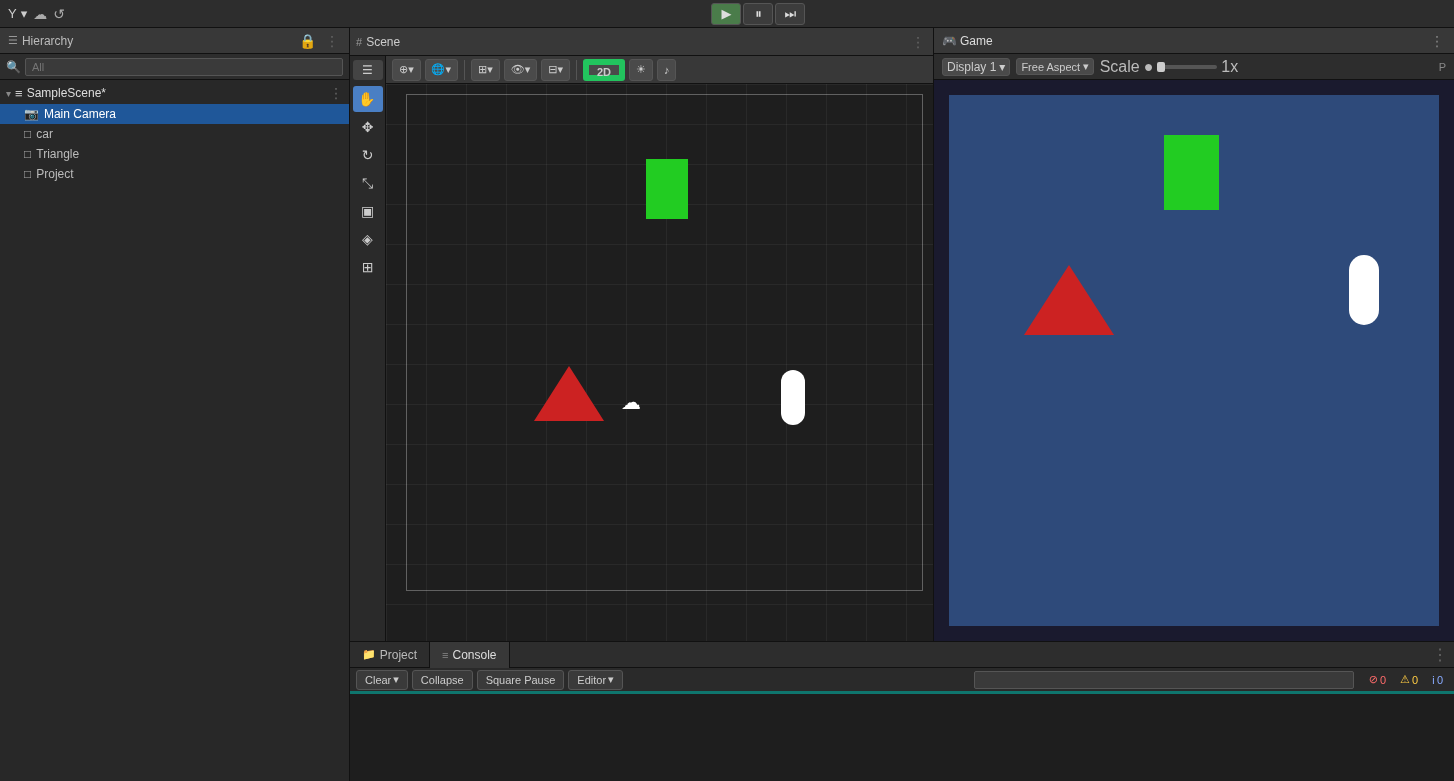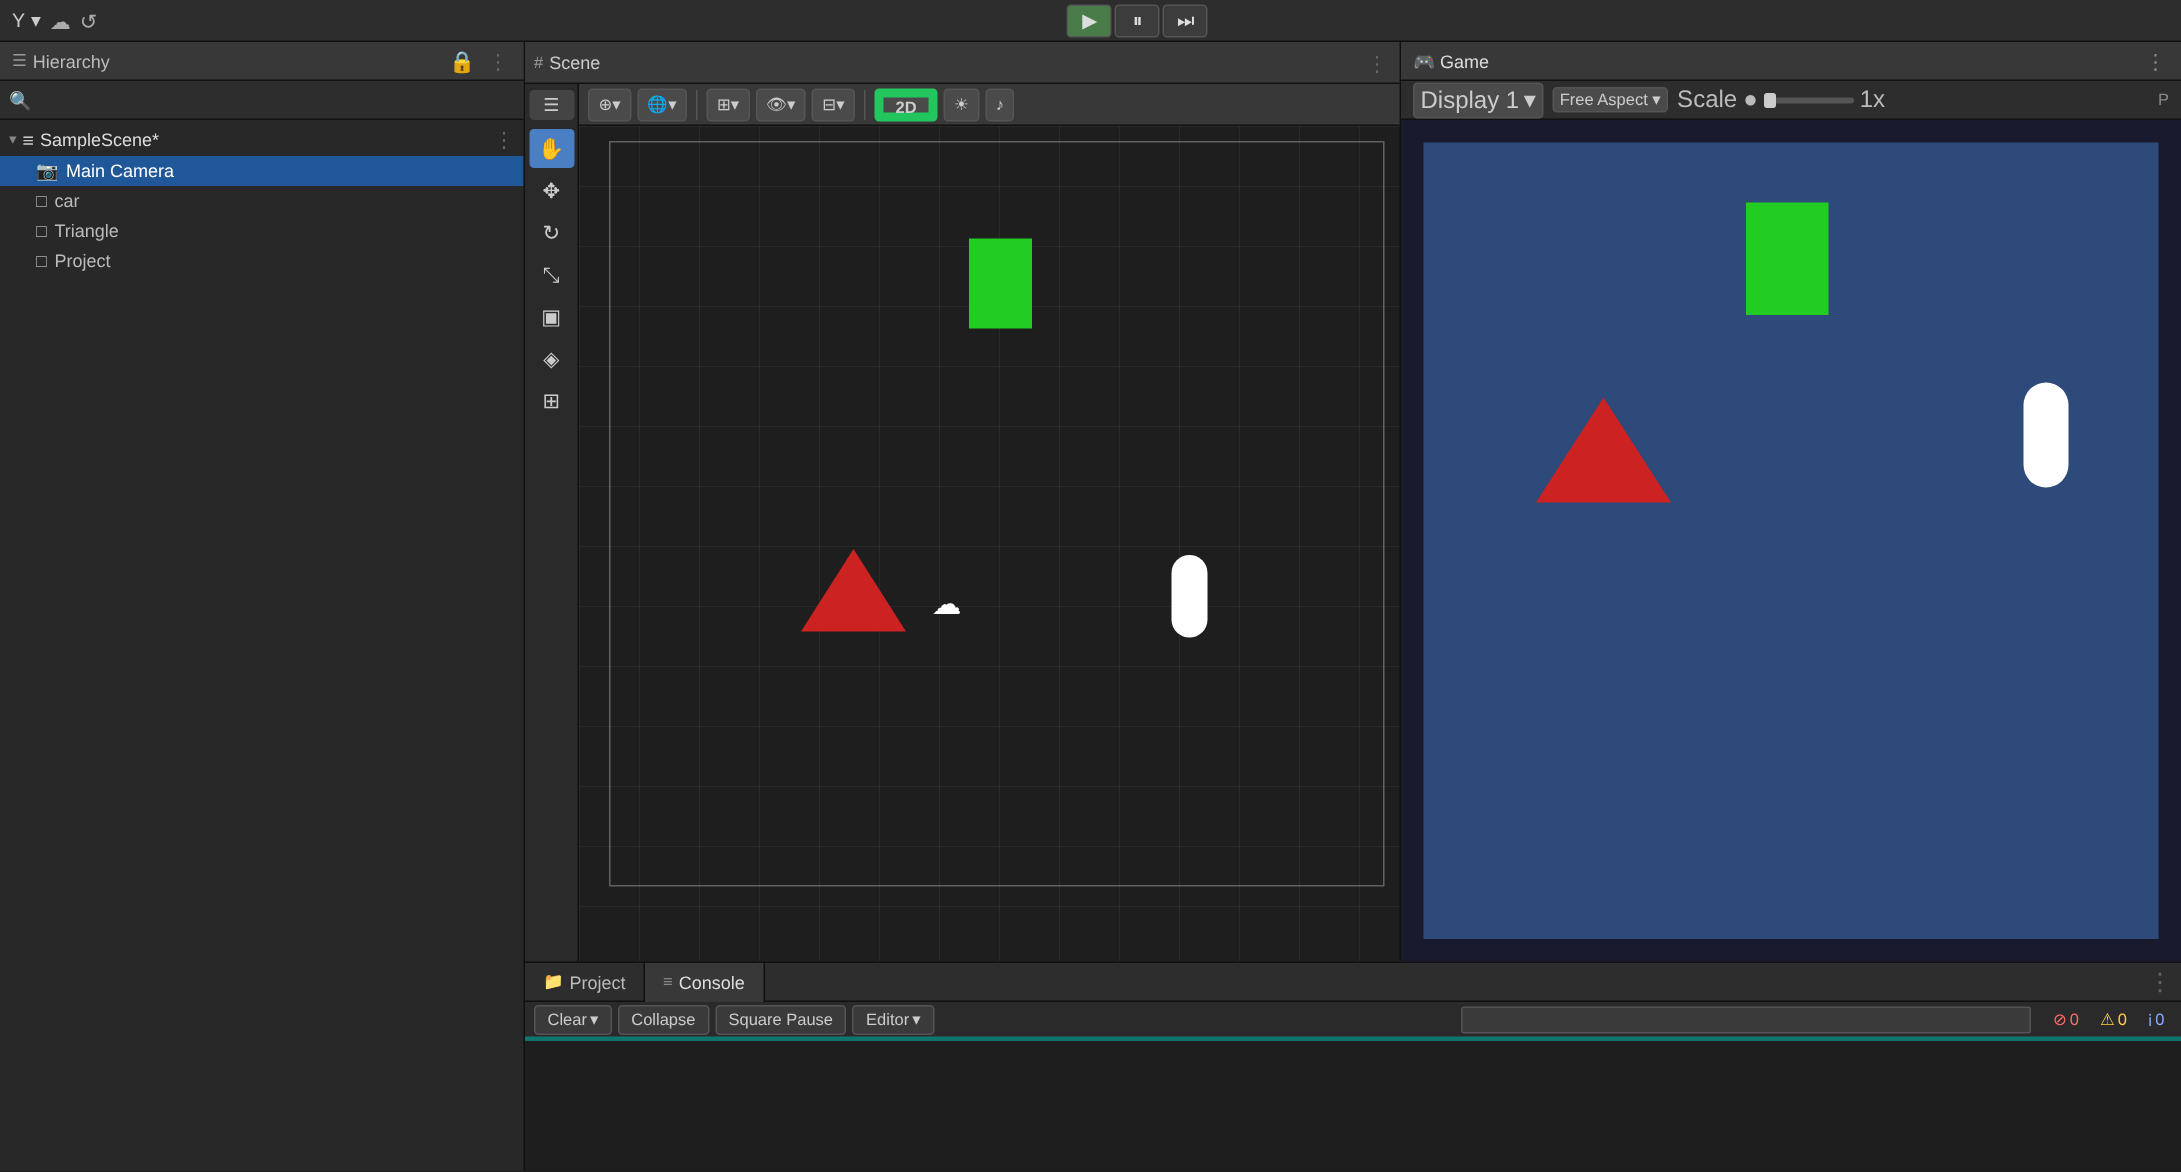--- a/index.html
+++ b/index.html
@@ -317,21 +317,21 @@
     .game-bg {
       position: absolute;
       inset: 15px;
       background: #2e4a7a;
       border-radius: 0;
     }
     .display-select {
       background: #4a4a4a;
       border: 1px solid #555;
       color: #ccc;
-      font-size: 16px;
+      font-size: 12px;
       padding: 1px 4px;
       border-radius: 3px;
       cursor: pointer;
       display: flex;
       align-items: flex-end;
       gap: 3px;
     }
     .aspect-select {
       background: #4a4a4a;
       border: 1px solid #555;
@@ -485,20 +485,21 @@
 
   <div class="hierarchy-panel">
     <div class="panel-header">
       <span class="panel-header-icon">☰</span>
       <span class="panel-header-title">Hierarchy</span>
       <button class="panel-header-btn">🔒</button>
       <button class="panel-header-btn kebab-btn">⋮</button>
     </div>
     <div class="search-bar">
       <span class="search-icon">🔍</span>
+      <input type="text" placeholder="All" style="">
     </div>
     <div class="hierarchy-list">
       <div class="hierarchy-scene">
         <span class="expand-arrow">▾</span>
         <span class="scene-icon">≡</span>
         <span>SampleScene*</span>
         <span class="kebab-btn">⋮</span>
       </div>
       <div class="hierarchy-item selected">
         <span class="item-icon">📷</span>

